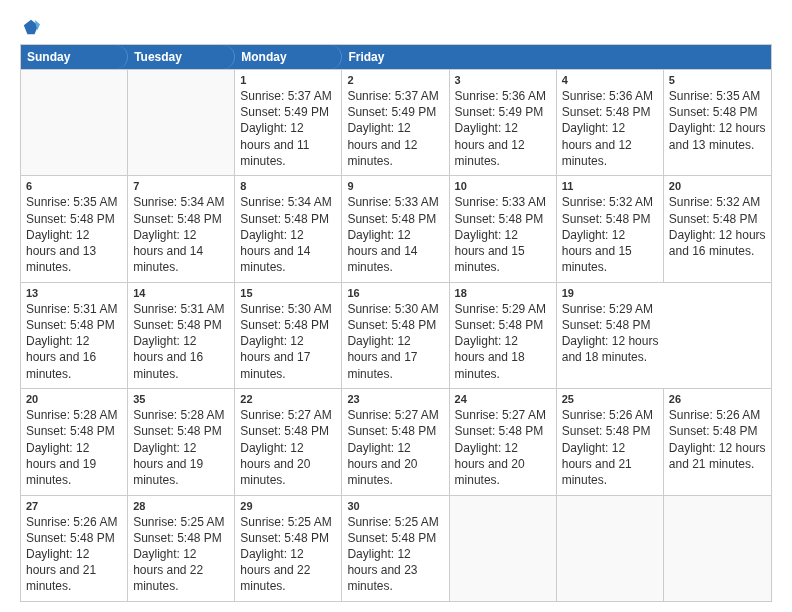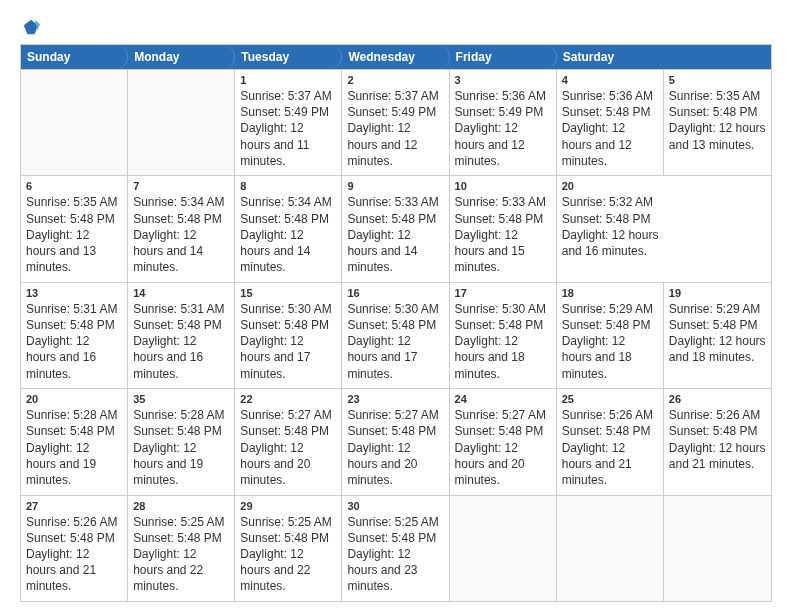--- a/index.html
+++ b/index.html
@@ -133,25 +133,23 @@
     </div>
     <div class="header-right">
       <div class="month-title"></div>
       <div class="location-title"></div>
     </div>
   </div>
 
   <div class="calendar">
     <div class="cal-header-row">
     <div class="cal-header-cell">Sunday</div>
+        <div class="cal-header-cell">Tuesday</div>
         <div class="cal-header-cell">Monday</div>
-        <div class="cal-header-cell">Tuesday</div>
-        <div class="cal-header-cell">Wednesday</div>
         <div class="cal-header-cell">Friday</div>
-        <div class="cal-header-cell">Saturday</div>
       </div>
     <div class="cal-body">
     <div class="cal-row">
           <div class="cal-cell empty"></div>
           <div class="cal-cell empty"></div>
           <div class="cal-cell">
             <div class="day-num">1</div>
             <div class="day-info">Sunrise: 5:37 AM
 Sunset: 5:49 PM
 Daylight: 12 hours and 11 minutes.</div>
@@ -206,20 +204,26 @@
 Sunset: 5:48 PM
 Daylight: 12 hours and 14 minutes.</div>
           </div>
           <div class="cal-cell">
             <div class="day-num">10</div>
             <div class="day-info">Sunrise: 5:33 AM
 Sunset: 5:48 PM
 Daylight: 12 hours and 15 minutes.</div>
           </div>
           <div class="cal-cell">
+            <div class="day-num">11</div>
+            <div class="day-info">Sunrise: 5:32 AM
+Sunset: 5:48 PM
+Daylight: 12 hours and 15 minutes.</div>
+          </div>
+          <div class="cal-cell">
             <div class="day-num">20</div>
             <div class="day-info">Sunrise: 5:32 AM
 Sunset: 5:48 PM
 Daylight: 12 hours and 16 minutes.</div>
           </div>
         </div>
         <div class="cal-row">
           <div class="cal-cell">
             <div class="day-num">13</div>
             <div class="day-info">Sunrise: 5:31 AM
@@ -236,26 +240,20 @@
             <div class="day-num">15</div>
             <div class="day-info">Sunrise: 5:30 AM
 Sunset: 5:48 PM
 Daylight: 12 hours and 17 minutes.</div>
           </div>
           <div class="cal-cell">
             <div class="day-num">16</div>
             <div class="day-info">Sunrise: 5:30 AM
 Sunset: 5:48 PM
 Daylight: 12 hours and 17 minutes.</div>
-          </div>
-          <div class="cal-cell">
-            <div class="day-num">17</div>
-            <div class="day-info">Sunrise: 5:30 AM
-Sunset: 5:48 PM
-Daylight: 12 hours and 18 minutes.</div>
           </div>
           <div class="cal-cell">
             <div class="day-num">18</div>
             <div class="day-info">Sunrise: 5:29 AM
 Sunset: 5:48 PM
 Daylight: 12 hours and 18 minutes.</div>
           </div>
           <div class="cal-cell">
             <div class="day-num">19</div>
             <div class="day-info">Sunrise: 5:29 AM

